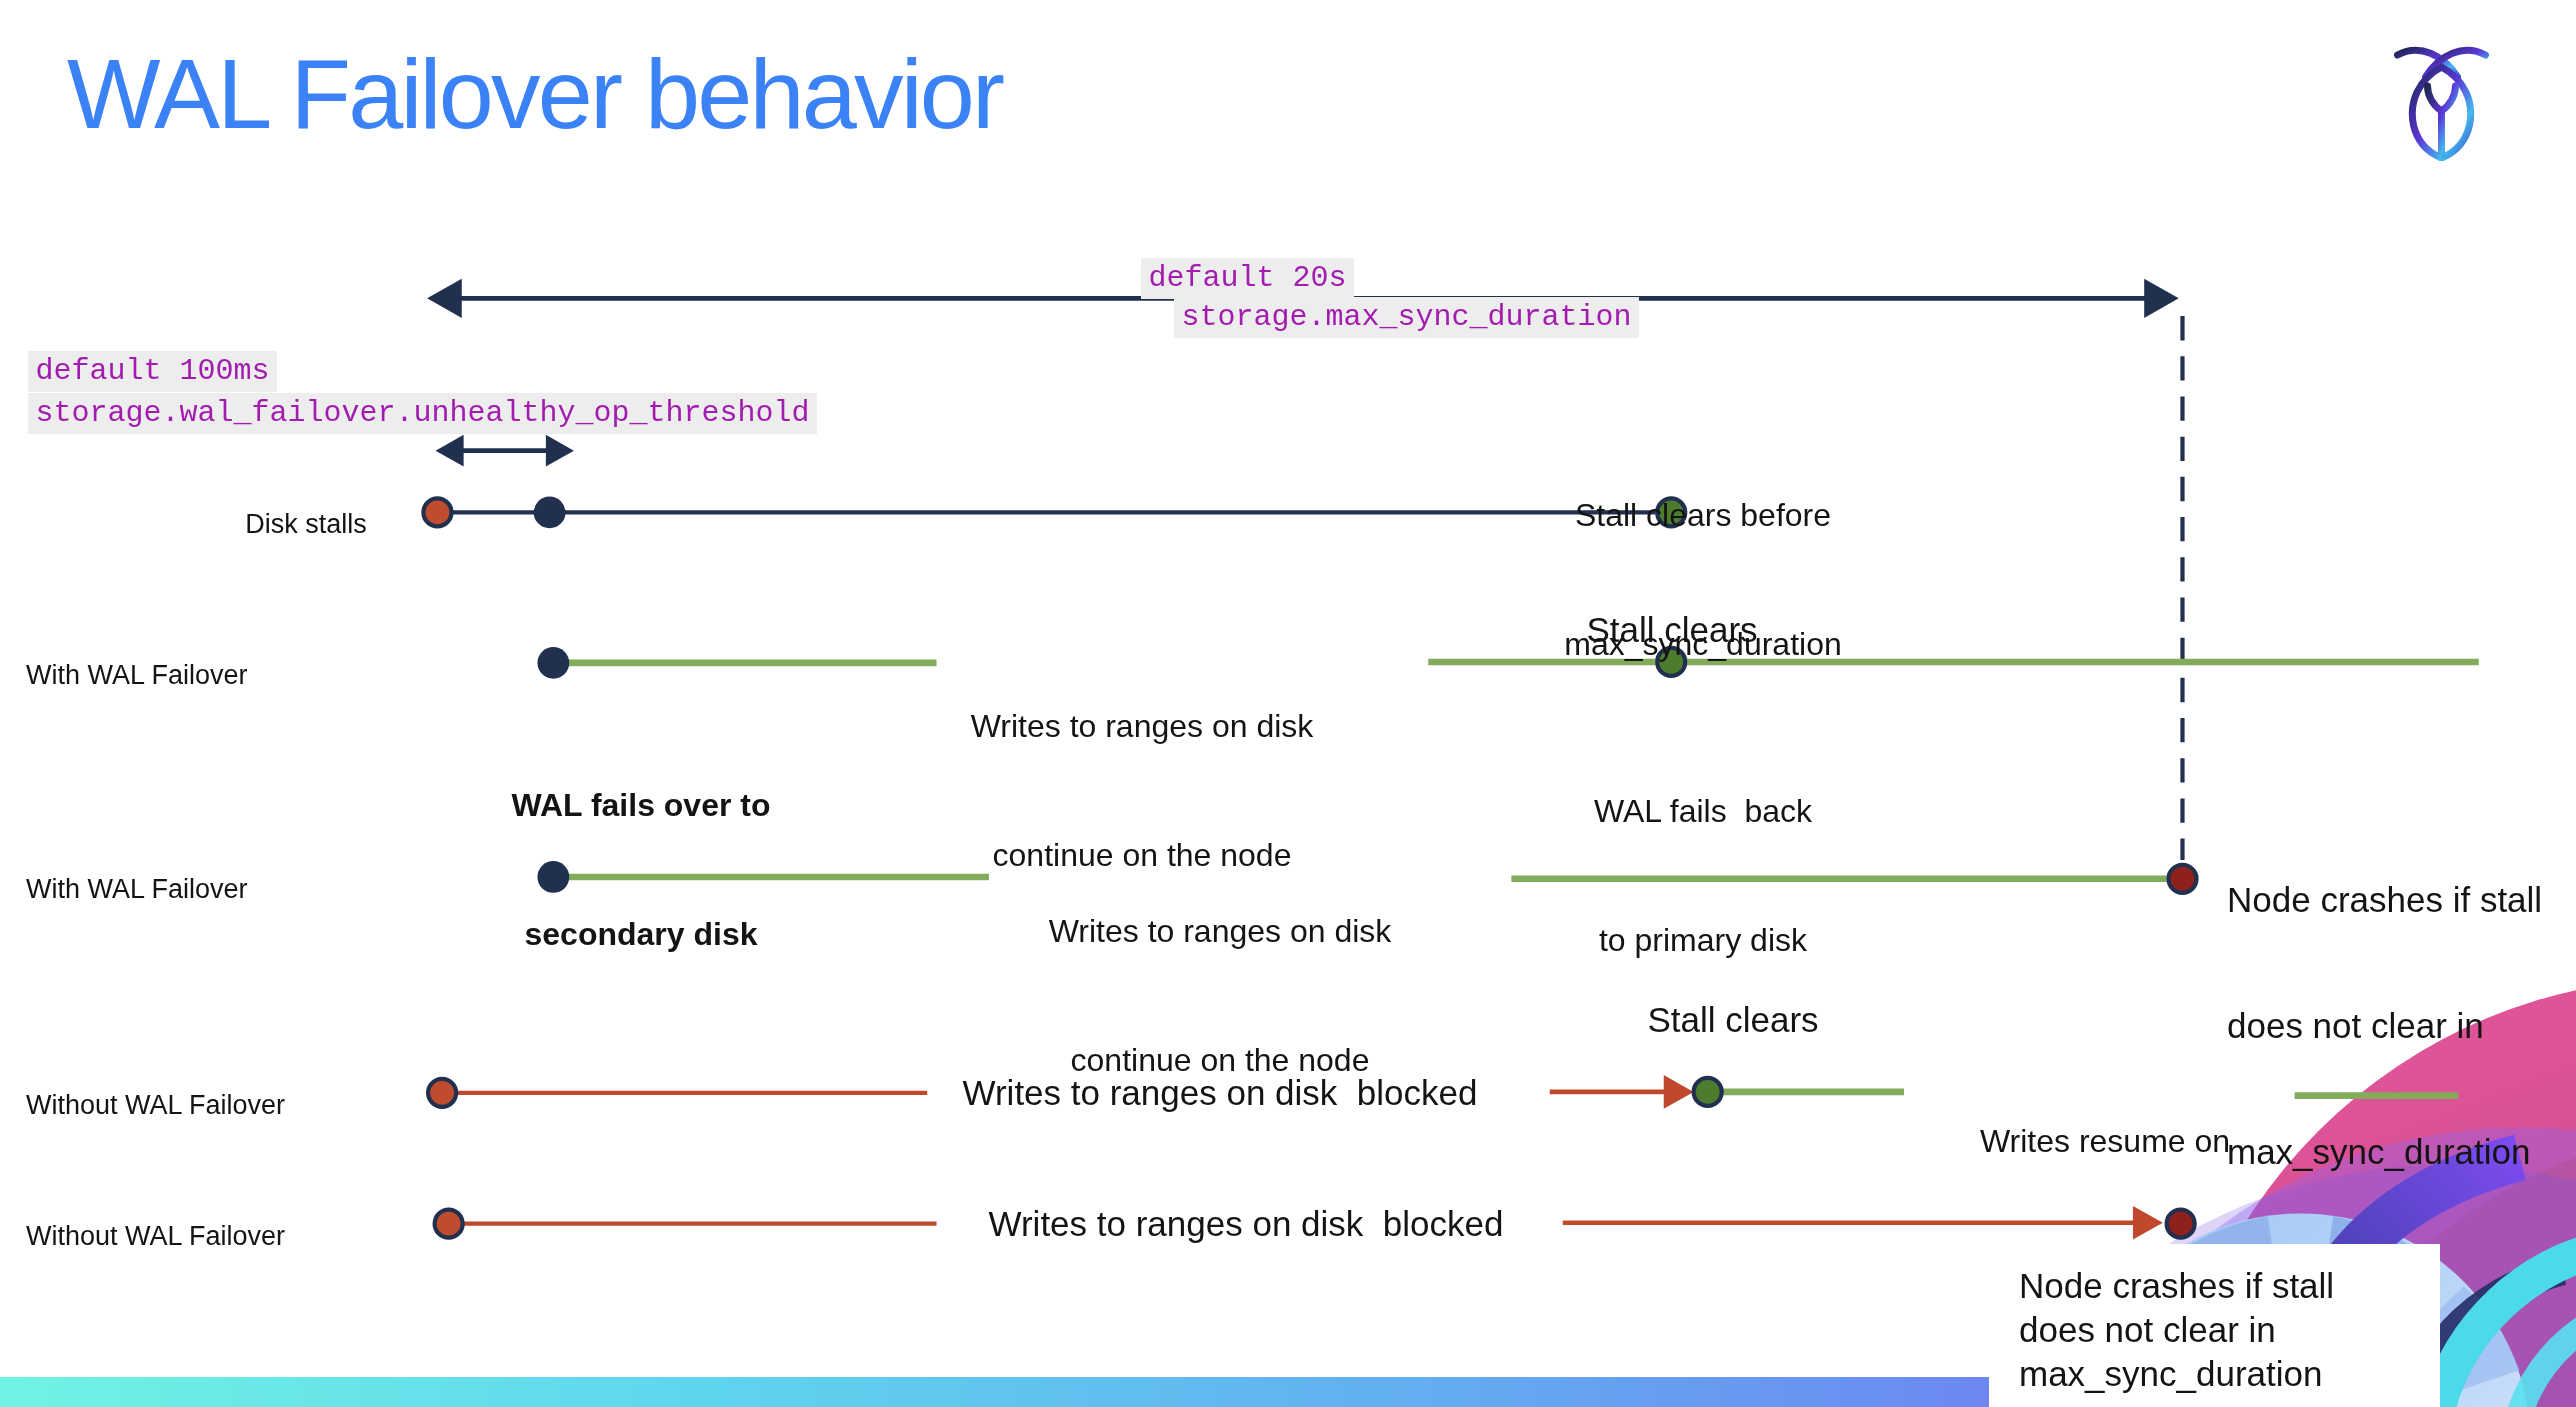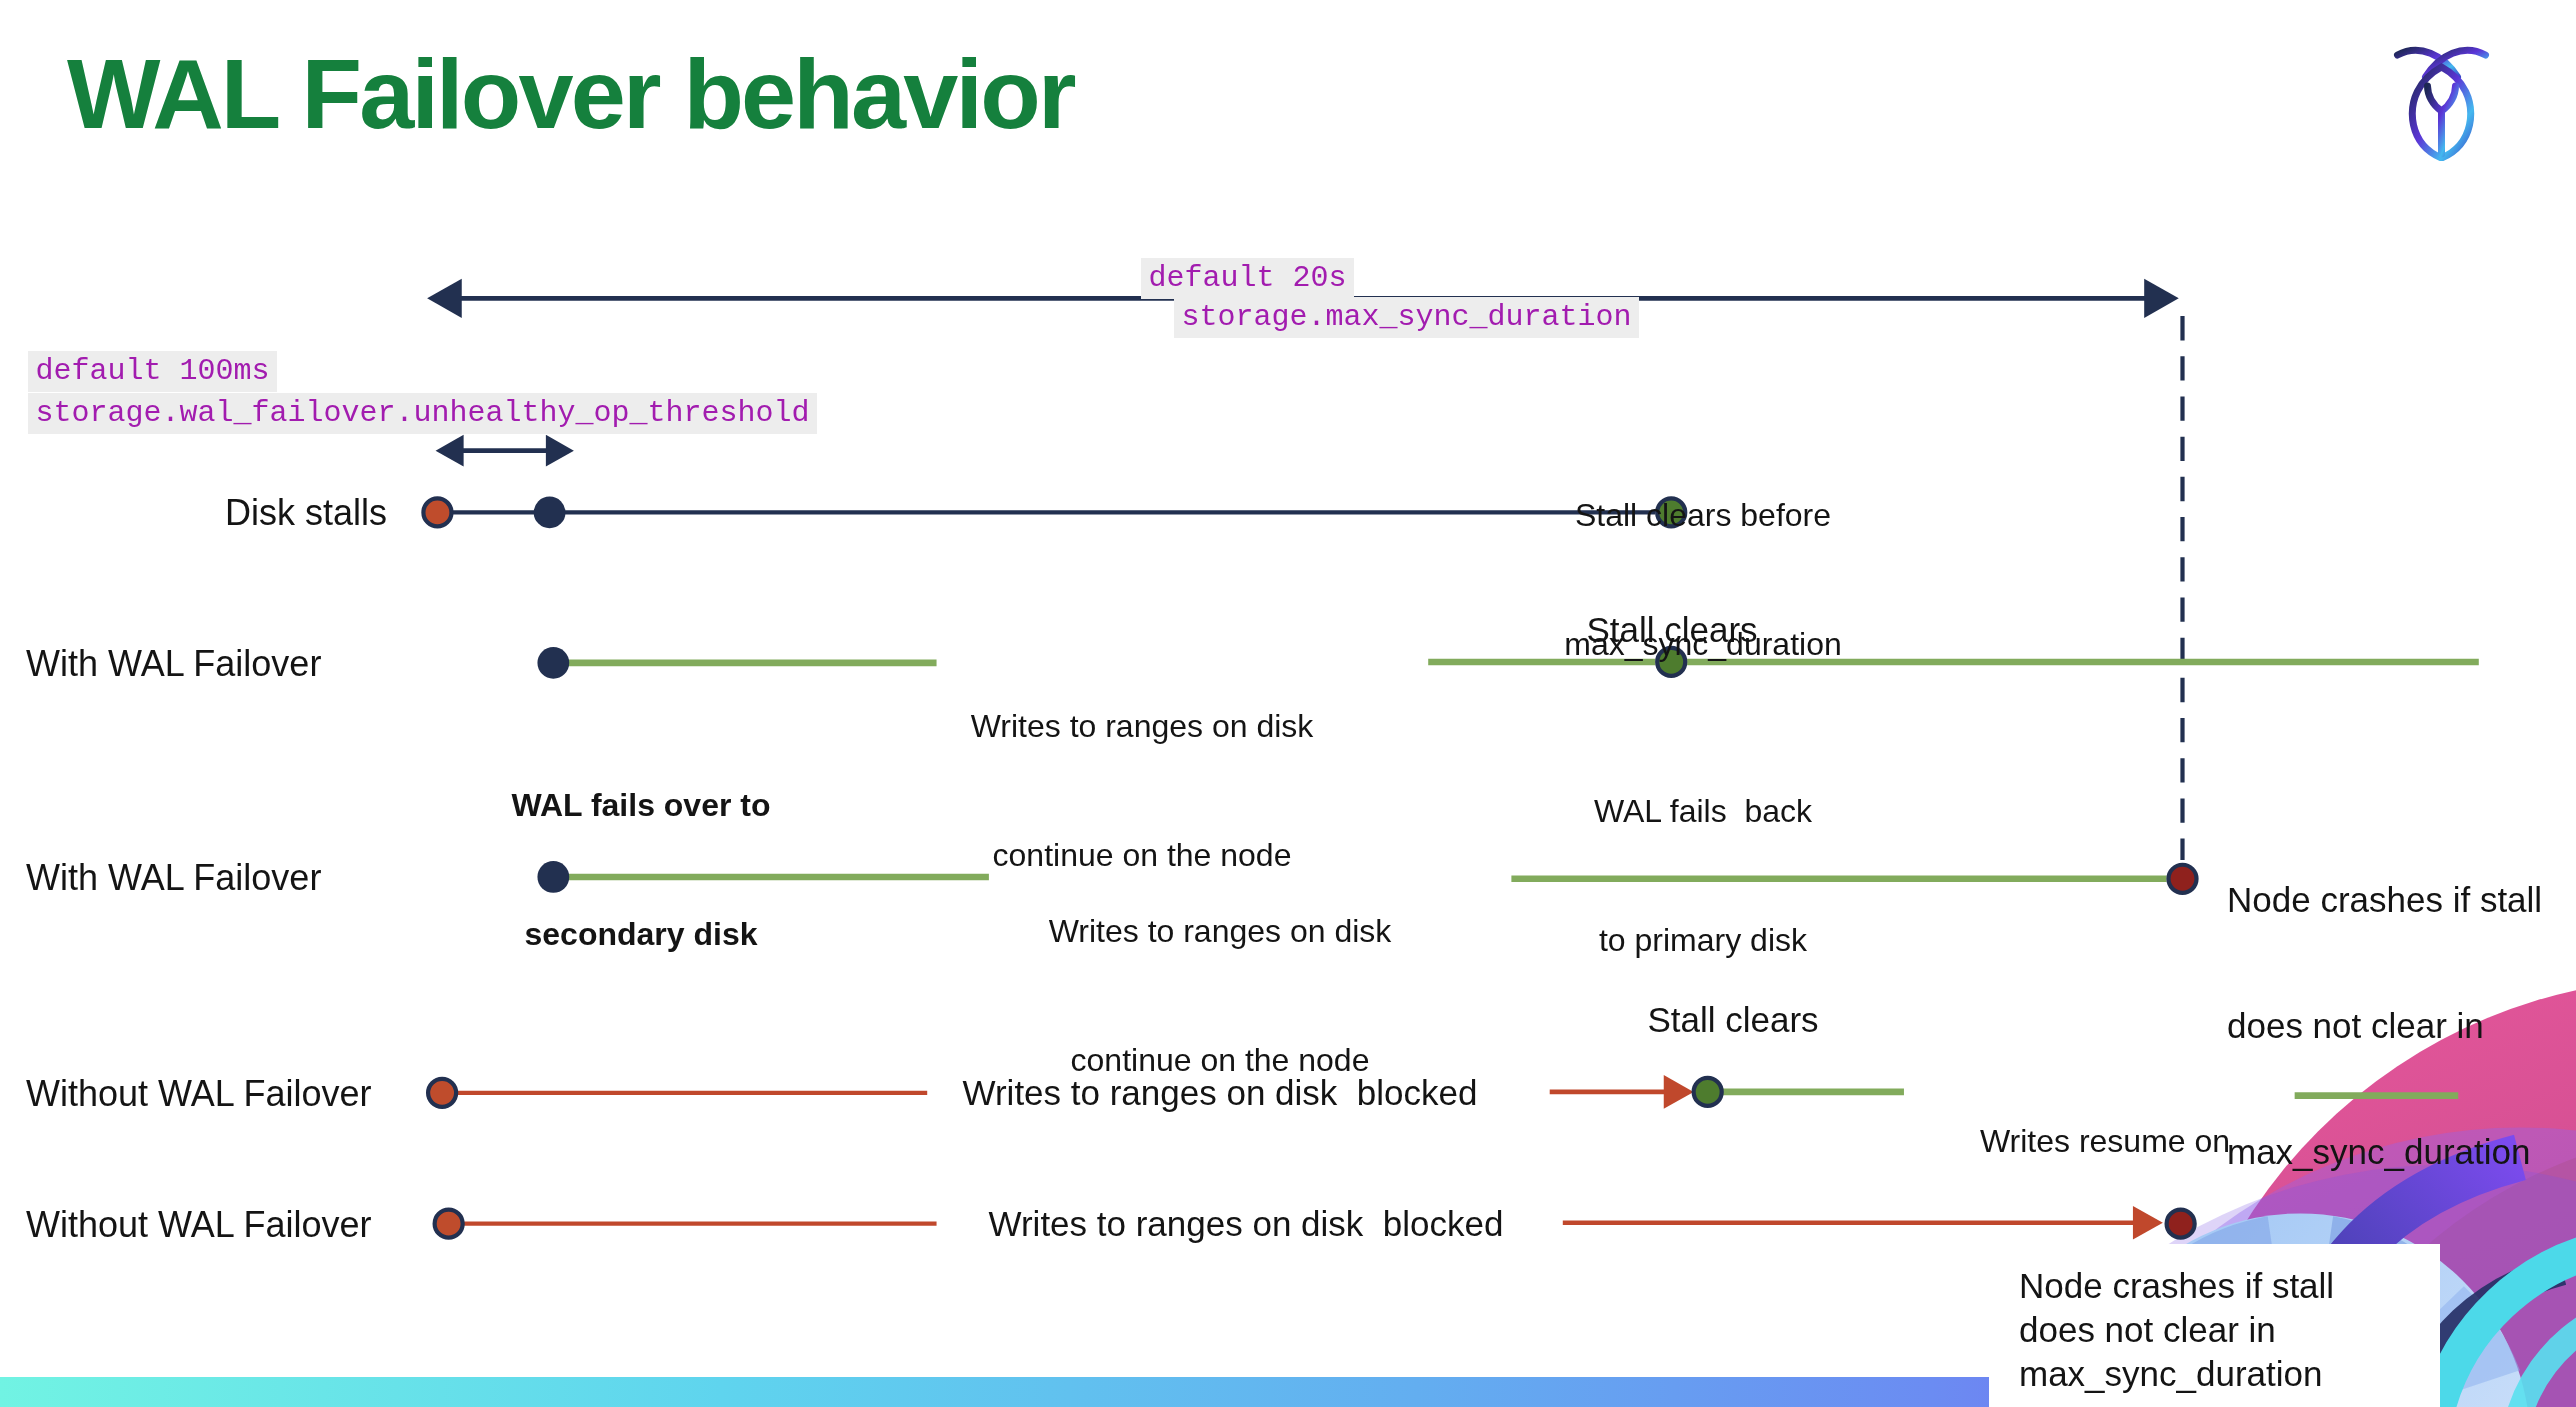--- a/index.html
+++ b/index.html
@@ -13,34 +13,34 @@
     --codebg:#ededed;
   }
   *{margin:0;padding:0;box-sizing:border-box;}
   html,body{background:#fff;}
   .canvas{
     position:relative;width:2576px;height:1408px;overflow:hidden;background:#ffffff;
     font-family:"Liberation Sans",sans-serif;color:var(--ink);
   }
   .title{
     position:absolute;left:67px;top:37px;
-    font-size:99px;font-weight:700;letter-spacing:-2.8px;color:#15803d;
+    font-size:99px;font-weight:400;letter-spacing:-2.8px;color:#3b82f6;
   }
   .logo{position:absolute;left:2391px;top:39px;width:101px;height:122px;}
   .gfx{position:absolute;left:0;top:0;width:2576px;height:1408px;}
   .art{position:absolute;left:1866px;top:903px;width:710px;height:505px;}
   .bar{
     position:absolute;left:0;top:1377px;width:2576px;height:31px;
     background:linear-gradient(90deg,#71f3e3 0%,#5fd4ee 28%,#63aef0 55%,#6b8cf2 75%,#7668f0 90%,#7e57ee 100%);
   }
   .t{position:absolute;font-size:32px;line-height:43px;white-space:pre;color:var(--ink);}
   .tc{text-align:center;transform:translateX(-50%);}
   .tvc{transform:translateY(-50%);}
   .tcc{text-align:center;transform:translate(-50%,-50%);}
-  .rowlabel{font-size:36px;}
+  .rowlabel{font-size:27px;margin-top:12px;}
   .code{
     position:absolute;font-family:"Liberation Mono","DejaVu Sans Mono",monospace;
     font-size:30px;line-height:37px;background:var(--codebg);color:#a21caf;
     padding:1.9px 7.5px;white-space:pre;
   }
   .crashbox{
     position:absolute;left:1989px;top:1244px;width:451px;height:164px;
     background:#ffffff;padding:19.6px 0 0 30px;
   }
   .crashbox .line{font-size:35px;line-height:44px;white-space:pre;}

